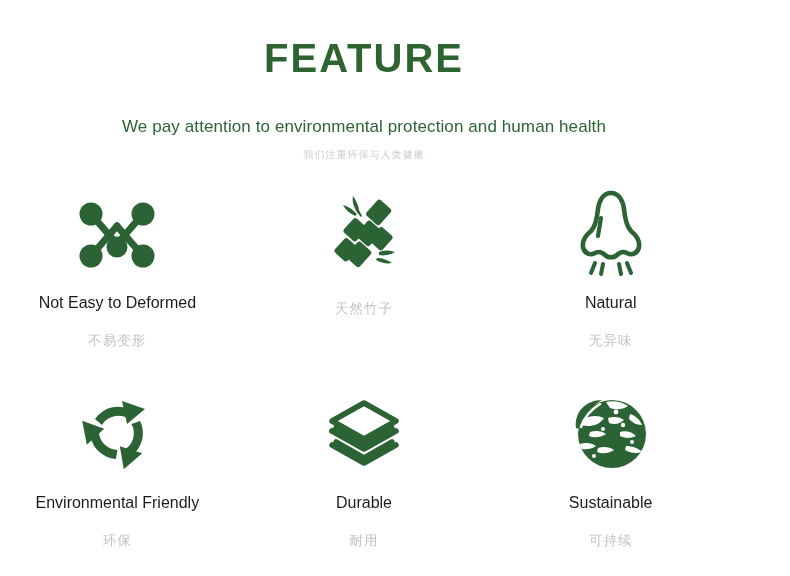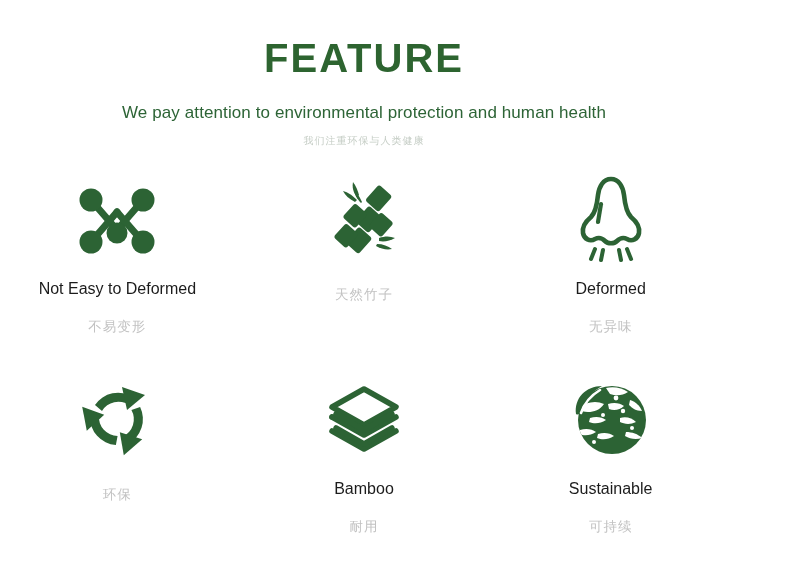--- a/index.html
+++ b/index.html
@@ -34,21 +34,21 @@
 
   .page-title {
     font-size: 40px;
     font-weight: bold;
     letter-spacing: 2px;
     color: #2d6430;
     line-height: 1.1;
   }
 
   .subtitle-en {
-    margin-top: 22px;
+    margin-top: 36px;
     font-size: 17px;
     color: #2d6436;
     letter-spacing: 0.1px;
     line-height: 1.3;
   }
 
   .subtitle-cn {
     margin-top: 10px;
     font-size: 10px;
     color: #c5cdc5;
@@ -184,21 +184,21 @@
 
             <path d="M25 29 L22 47" stroke-width="4.2"></path>
 
             <path d="M19 74 L15 84" stroke-width="4"></path>
             <path d="M27 75 L25 85" stroke-width="4"></path>
             <path d="M43 75 L45 85" stroke-width="4"></path>
             <path d="M51 74 L55 84" stroke-width="4"></path>
           </g>
         </svg>
       </div>
-      <div class="feature-label-en">Deformed</div>
+      <div class="feature-label-en">Natural</div>
       <div class="feature-label-cn">无异味</div>
     </div>
 
     <div class="feature-card row2">
       <div class="feature-icon">
         <svg width="80" height="80" viewBox="0 0 80 80" aria-hidden="true">
           <g fill="#2c6334">
 
             <g transform="rotate(0 40 40)">
               <path d="M18 26 A28 28 0 0 1 56 18 L52 26 A19 19 0 0 0 25 32 Z"></path>
@@ -210,40 +210,41 @@
               <path d="M45 8 L68 16 L50 31 Z"></path>
             </g>
 
             <g transform="rotate(240 40 40)">
               <path d="M18 26 A28 28 0 0 1 56 18 L52 26 A19 19 0 0 0 25 32 Z"></path>
               <path d="M45 8 L68 16 L50 31 Z"></path>
             </g>
           </g>
         </svg>
       </div>
+      <div class="feature-label-en">Environmental Friendly</div>
       <div class="feature-label-cn">环保</div>
     </div>
 
     <div class="feature-card row2">
       <div class="feature-icon">
         <svg width="80" height="72" viewBox="0 0 80 72" aria-hidden="true">
           <g stroke="#2c6334" fill="none" stroke-width="5.5" stroke-linejoin="round" stroke-linecap="round">
 
             <path d="M40 6 L72 24 L40 42 L8 24 Z"></path>
 
             <path d="M8 34 L40 52 L72 34"></path>
             <path d="M8 34 L8 34"></path>
             <path d="M12 31 L40 47 L68 31"></path>
 
             <path d="M8 48 L40 66 L72 48"></path>
             <path d="M12 45 L40 61 L68 45"></path>
           </g>
         </svg>
       </div>
-      <div class="feature-label-en">Bamboo</div>
+      <div class="feature-label-en">Durable</div>
       <div class="feature-label-cn">耐用</div>
     </div>
 
     <div class="feature-card row2">
       <div class="feature-icon">
         <svg width="82" height="82" viewBox="0 0 82 82" aria-hidden="true">
           <defs>
             <clipPath id="globeClip">
               <circle cx="42" cy="42" r="34"></circle>
             </clipPath>

